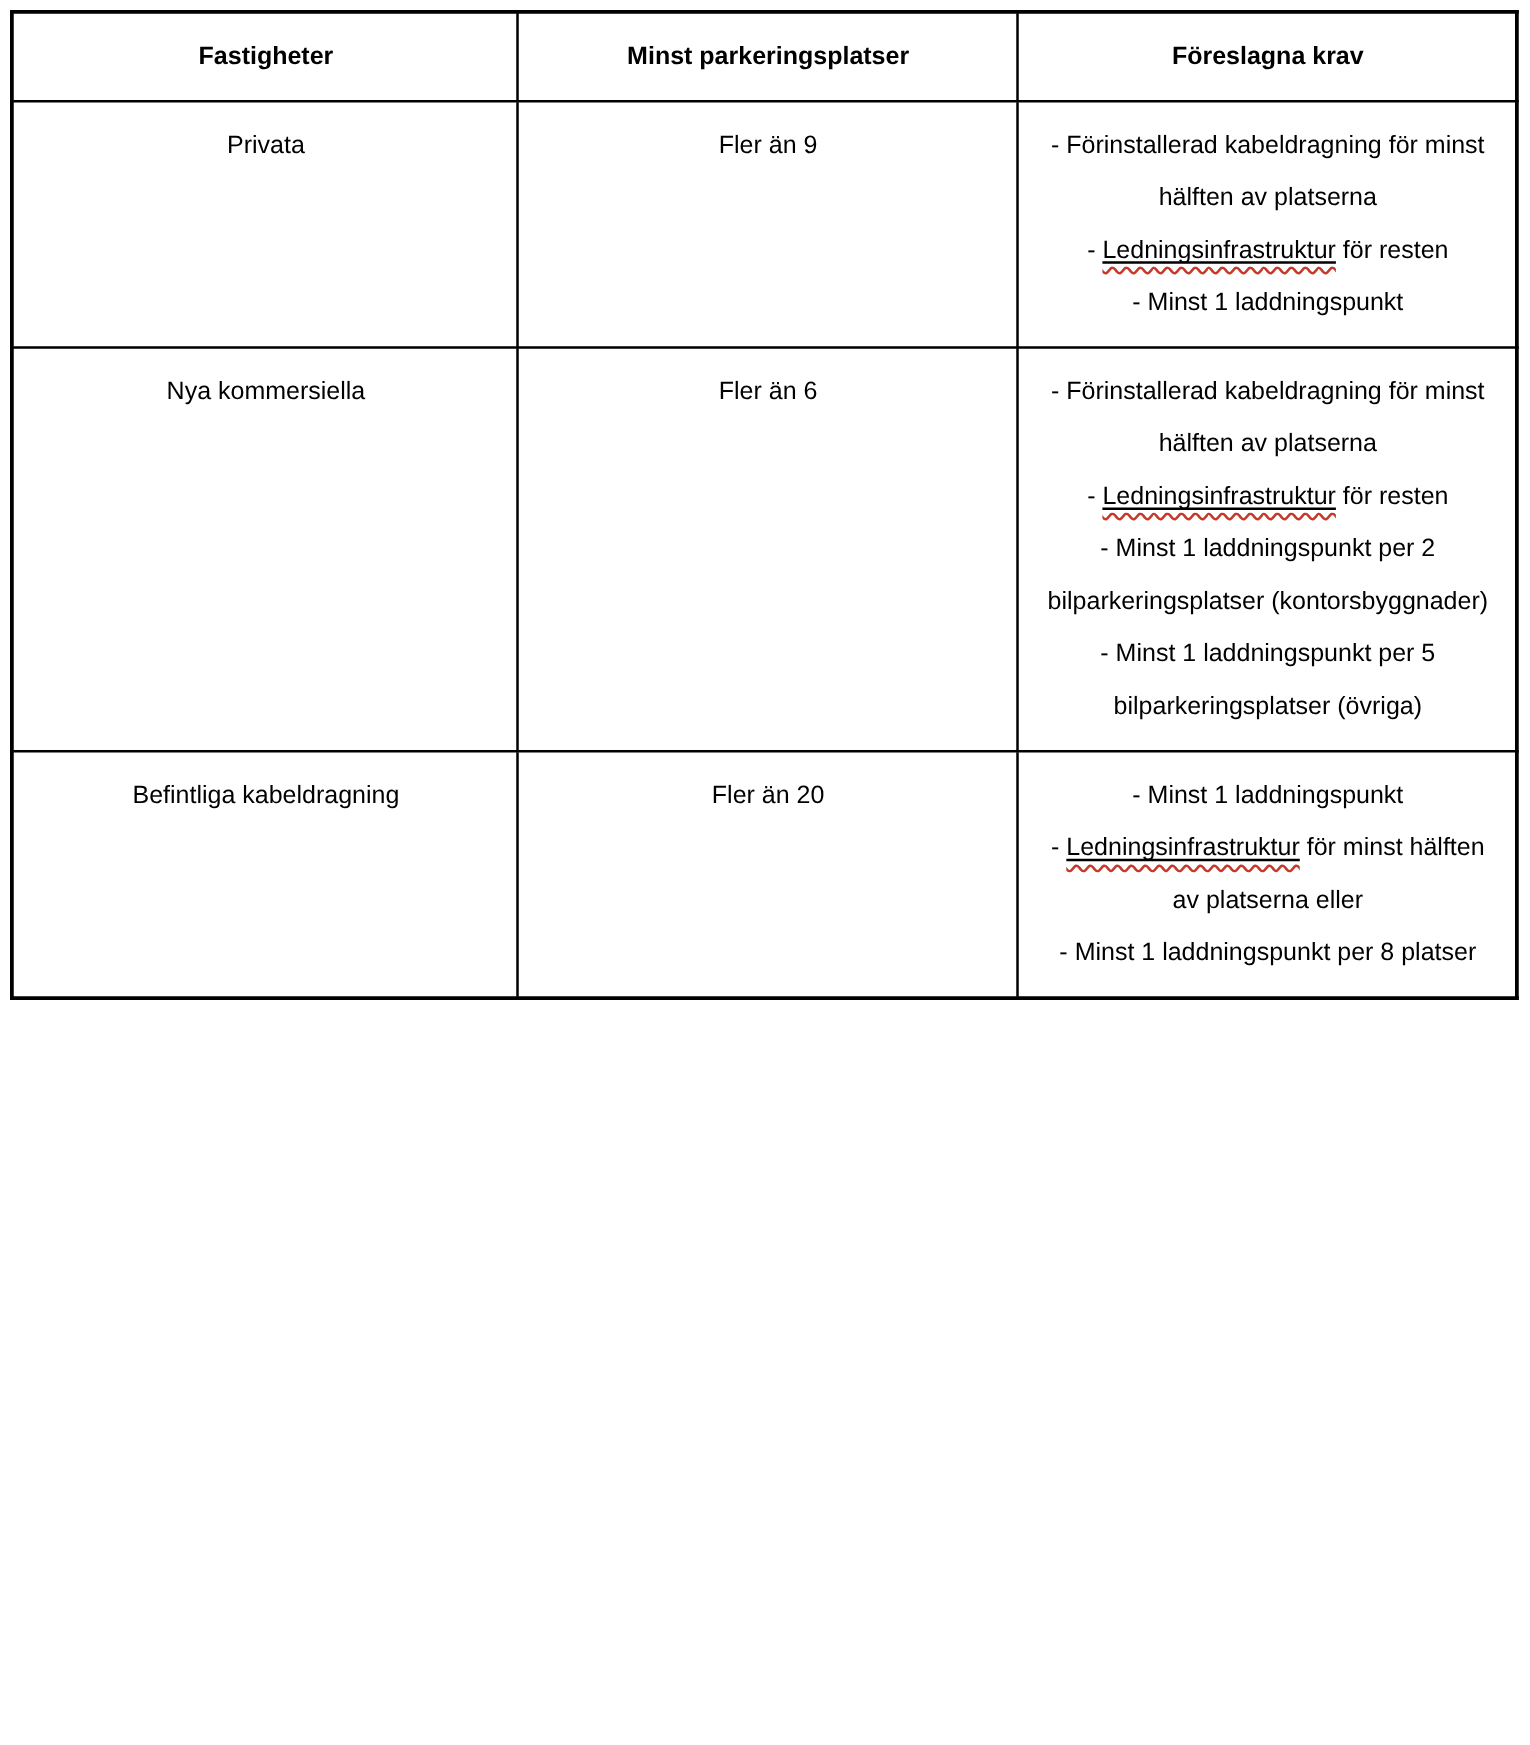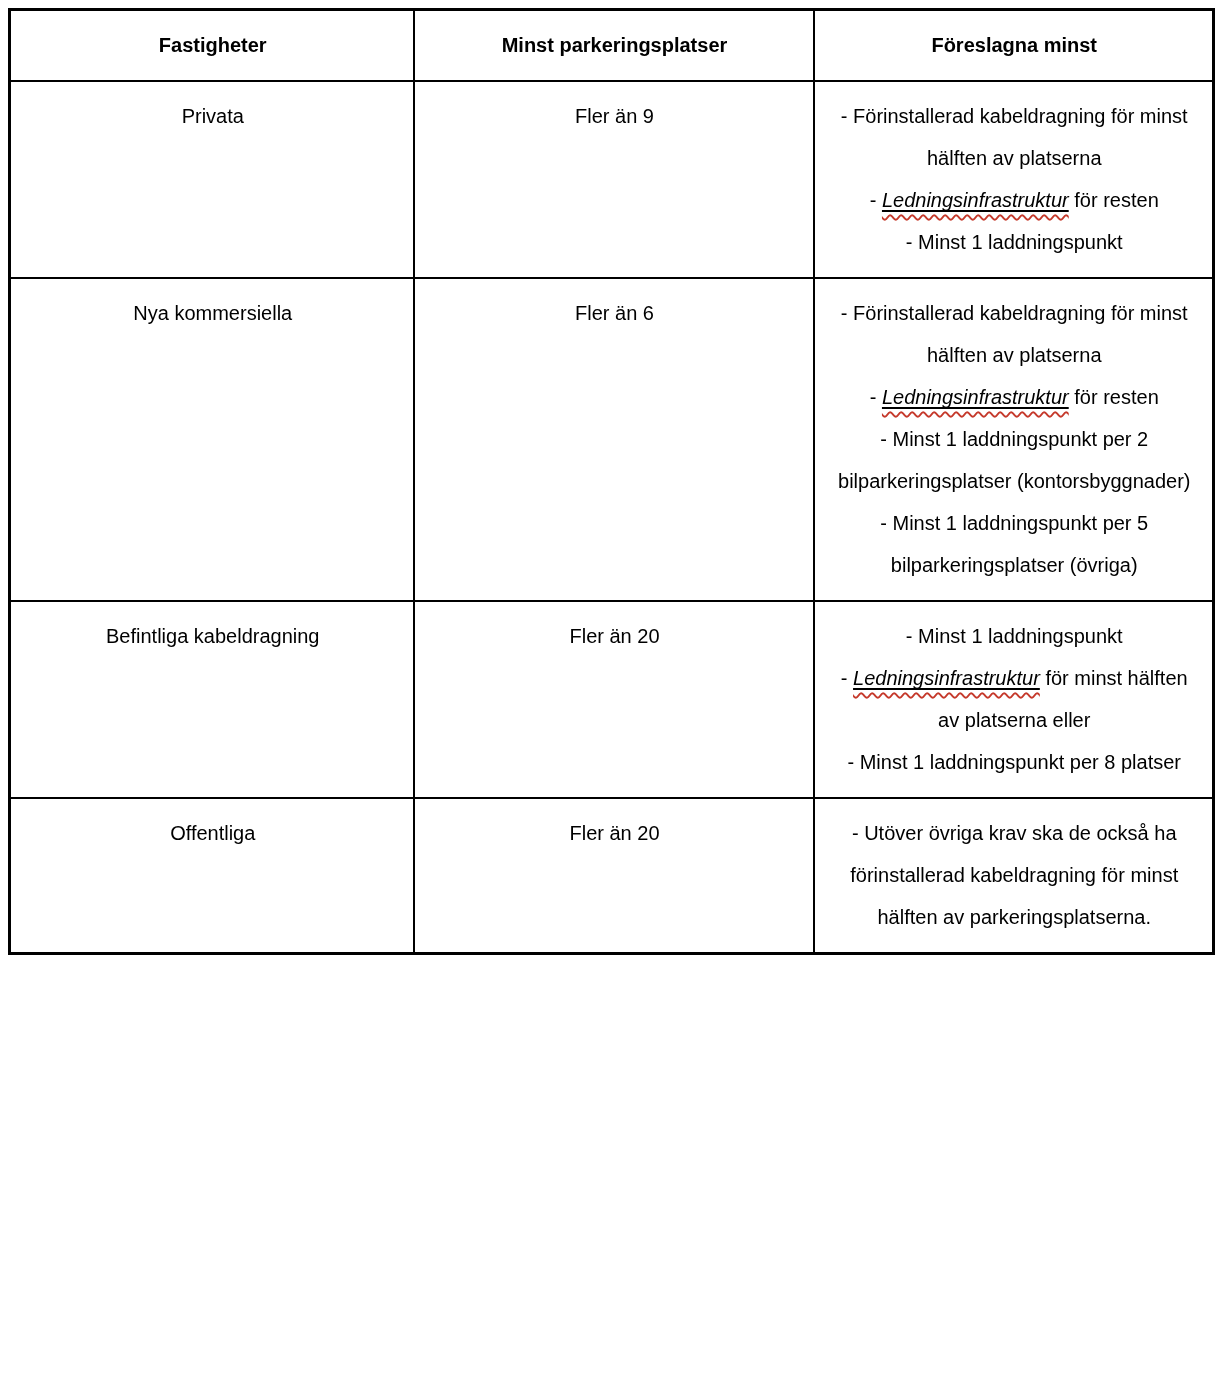--- a/index.html
+++ b/index.html
@@ -57,38 +57,37 @@
     text-underline-offset:3px;
     text-decoration-skip-ink:none;
   }
   .squiggle{
     text-decoration-line:underline;
     text-decoration-style:wavy;
     text-decoration-color:var(--squiggle-color);
     text-decoration-thickness:2px;
     text-underline-offset:7px;
     text-decoration-skip-ink:none;
-    font-style:italic;
   }
 </style>
 </head>
 <body>
 
 <div class="doc">
   <table class="req-table">
     <colgroup>
       <col class="c1">
         <col class="c2">
         <col class="c3">
     </colgroup>
     <thead>
       <tr>
         <th>Fastigheter</th>
         <th>Minst parkeringsplatser</th>
-        <th>Föreslagna minst</th>
+        <th>Föreslagna krav</th>
       </tr>
     </thead>
     <tbody>
         <tr>
           <td>Privata</td>
           <td>Fler än 9</td>
           <td>
             <div class="req-item"><span>- Förinstallerad kabeldragning för minst hälften av platserna</span></div>
             <div class="req-item"><span>- </span><span class="uline"><span class="squiggle">Ledningsinfrastruktur</span></span><span> för resten</span></div>
             <div class="req-item"><span>- Minst 1 laddningspunkt</span></div>
@@ -106,22 +105,15 @@
         </tr>
         <tr>
           <td>Befintliga kabeldragning</td>
           <td>Fler än 20</td>
           <td>
             <div class="req-item"><span>- Minst 1 laddningspunkt</span></div>
             <div class="req-item"><span>- </span><span class="uline"><span class="squiggle">Ledningsinfrastruktur</span></span><span> för minst hälften av platserna eller</span></div>
             <div class="req-item"><span>- Minst 1 laddningspunkt per 8 platser</span></div>
           </td>
         </tr>
-        <tr>
-          <td>Offentliga</td>
-          <td>Fler än 20</td>
-          <td>
-            <div class="req-item"><span>- Utöver övriga krav ska de också ha förinstallerad kabeldragning för minst hälften av parkeringsplatserna.</span></div>
-          </td>
-        </tr>
       </tbody>
   </table>
 </div>
 
 </body></html>

